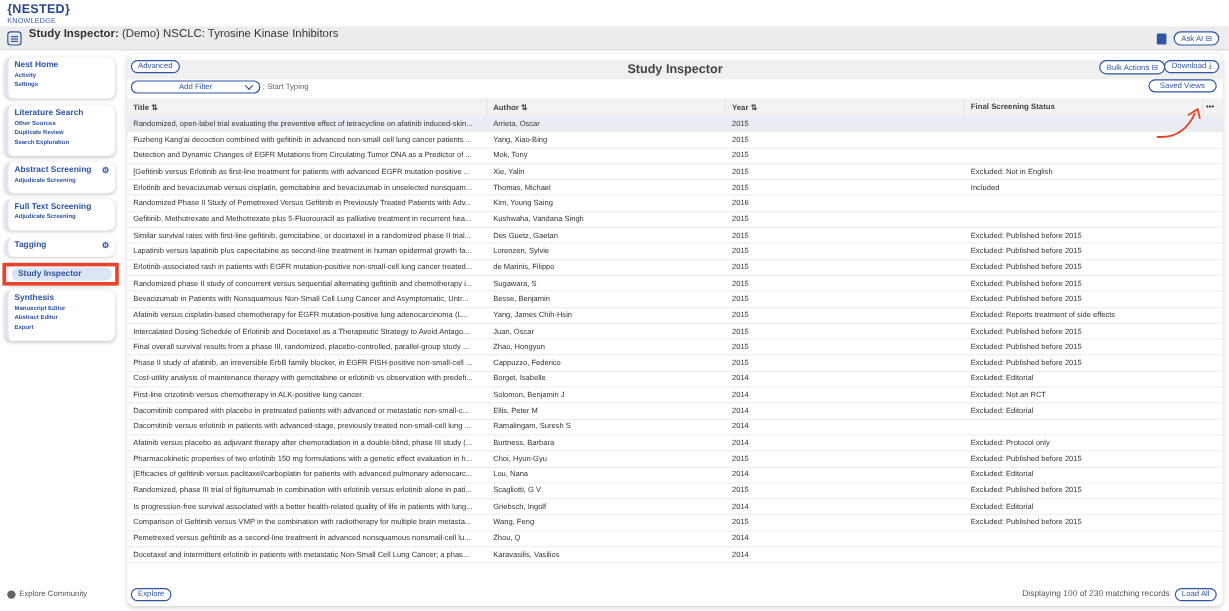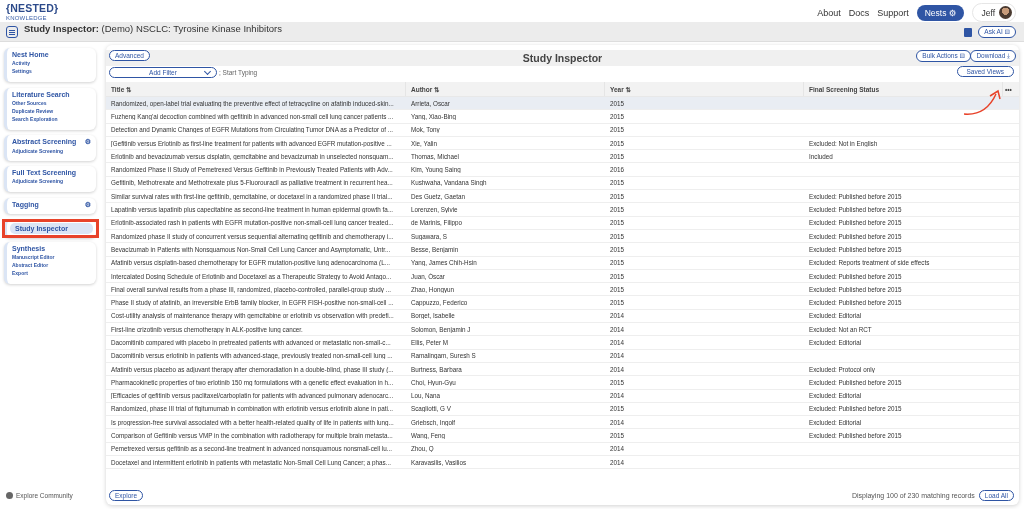--- a/index.html
+++ b/index.html
@@ -50,30 +50,20 @@
 .arrow{position:absolute;left:960px;top:88px}
 </style>
 </head>
 <body>
 
 <div class="topbar">
   <div class="logo">
     <div class="l1">{NESTED}</div>
     <div class="l2">KNOWLEDGE</div>
   </div>
-  <div class="nav">
-    <span>About</span>
-    <span>Docs</span>
-    <span>Support</span>
-    <span class="nests">Nests ⚙</span>
-    <span class="user">
-      <span>Jeff</span>
-      <span class="avatar"></span>
-    </span>
-  </div>
 </div>
 
 <div class="titlebar">
   <div class="menu-btn">
       <i></i>
       <i></i>
       <i></i>
     </div>
   <div class="page-title"><b>Study Inspector:</b><span> (Demo) NSCLC: Tyrosine Kinase Inhibitors</span></div>
   <div class="tb-right">

